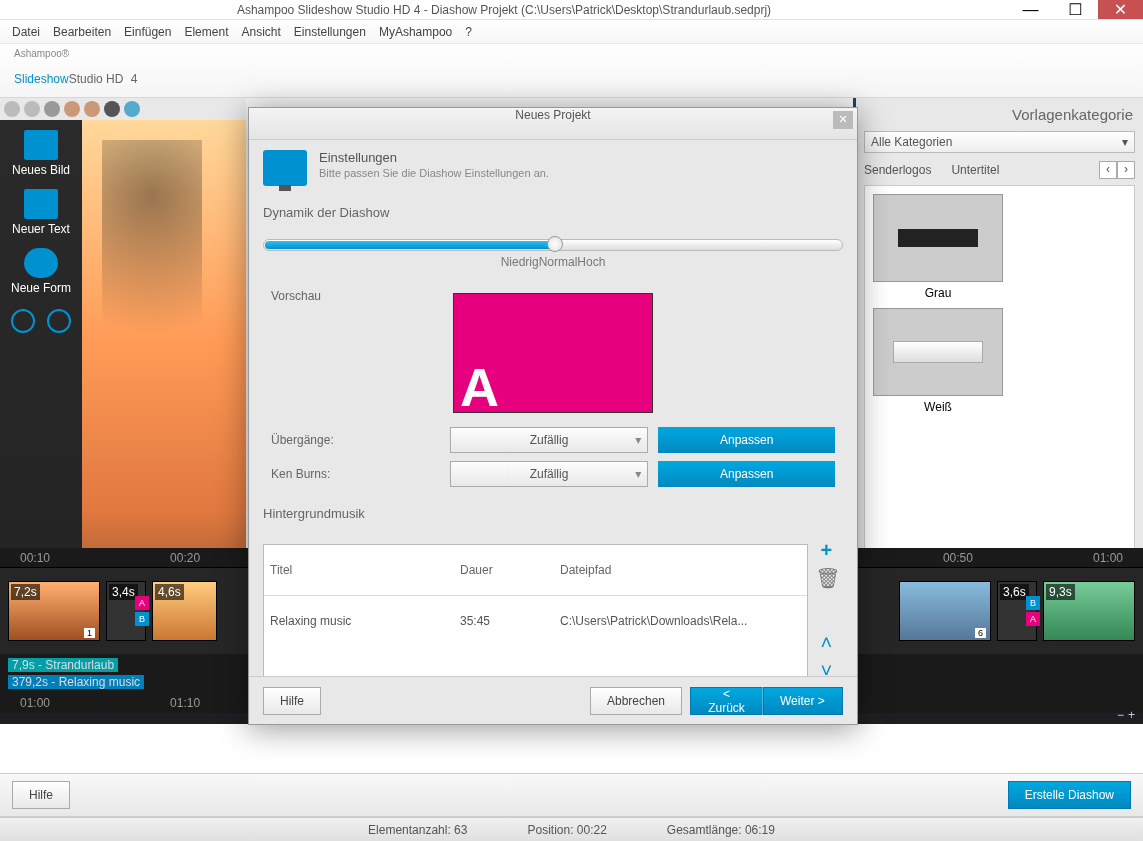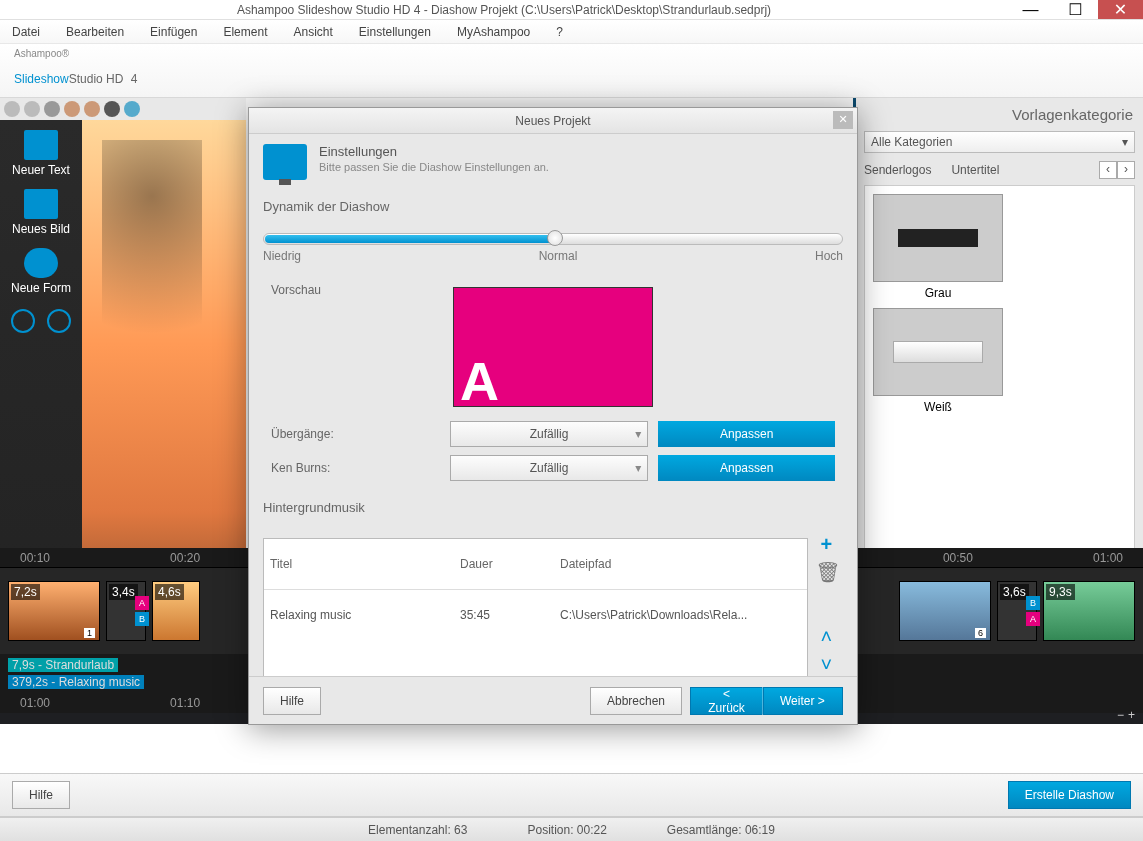--- a/index.html
+++ b/index.html
@@ -2,21 +2,21 @@
 <html><head>
 <meta charset="utf-8">
 <style>
 *{box-sizing:border-box;margin:0;padding:0;font-family:"Segoe UI",Tahoma,sans-serif;font-size:12px}
 body{background:#fff;width:1143px;height:841px;overflow:hidden;position:relative}
 .titlebar{height:20px;background:#fff;display:flex;align-items:center;border-bottom:1px solid #e0e0e0}
 .titlebar-title{flex:1;text-align:center;color:#555}
 .win-controls{display:flex;height:100%}
 .win-btn{width:45px;display:flex;align-items:center;justify-content:center;font-size:16px}
 .win-close{background:#c75050;color:#fff}
-.menubar{height:24px;background:linear-gradient(#fff,#f7f7f7);display:flex;align-items:center;padding:0 6px;gap:14px;border-bottom:1px solid #e8e8e8;color:#444}
+.menubar{height:24px;background:linear-gradient(#fff,#f7f7f7);display:flex;align-items:center;padding:0 6px;gap:1px;border-bottom:1px solid #e8e8e8;color:#444}
 .menubar span{padding:3px 6px}
 .branding{height:54px;background:linear-gradient(#fff,#f5f5f5);padding:4px 14px;border-bottom:1px solid #d8d8d8}
 .brand-sub{font-size:10px;color:#888}
 .brand-main{font-size:26px;color:#0091d0}
 .brand-main .light{font-weight:300;color:#666}
 .brand-main .hd{color:#666;font-weight:300}
 .main-area{position:relative;height:620px;background:#f2f2f2;display:flex}
 .left-col{width:246px;display:flex;flex-direction:column}
 .mini-toolbar{height:22px;background:#e8e8e8;display:flex;align-items:center;gap:4px;padding:0 4px}
 .mini-toolbar .ic{width:16px;height:16px;border-radius:8px;background:#bbb;display:inline-block}
@@ -57,34 +57,34 @@
 .track .bar{height:14px;background:#00a0a8;padding:0 4px;line-height:14px}
 .track .bar2{height:14px;background:#0080bb;padding:0 4px;line-height:14px}
 .ruler2{height:20px;background:#1a1a1a;color:#999;font-size:10px;display:flex;align-items:center;padding:0 20px;gap:120px}
 .zoom{position:absolute;right:8px;bottom:2px;color:#ccc;font-size:18px;display:flex;gap:4px}
 .bottom-bar{position:absolute;left:0;right:0;bottom:24px;height:44px;background:linear-gradient(#f8f8f8,#e8e8e8);display:flex;align-items:center;padding:0 12px;border-top:1px solid #ccc;border-bottom:1px solid #ccc}
 .btn{height:28px;padding:0 16px;border:1px solid #aaa;background:linear-gradient(#fff,#e8e8e8);color:#444;display:inline-flex;align-items:center}
 .btn-primary{background:linear-gradient(#00a8e0,#0088c0);color:#fff;border:1px solid #0078b0}
 .status{position:absolute;left:0;right:0;bottom:0;height:24px;background:linear-gradient(#f0f0f0,#e0e0e0);display:flex;align-items:center;justify-content:center;gap:60px;color:#555;border-top:1px solid #ccc}
 
 .dialog{position:absolute;left:248px;top:107px;width:610px;height:618px;background:#e8e8e8;border:1px solid #999;box-shadow:0 4px 30px rgba(0,0,0,0.4);z-index:100;display:flex;flex-direction:column}
-.dlg-title{height:26px;background:linear-gradient(#f4f4f4,#e4e4e4);display:flex;align-items:center;justify-content:center;color:#555;position:relative;border-bottom:1px solid #ccc}
+.dlg-title{height:32px;background:linear-gradient(#f4f4f4,#e4e4e4);display:flex;align-items:flex-start;justify-content:center;color:#555;position:relative;border-bottom:1px solid #ccc}
 .dlg-close{position:absolute;right:4px;top:3px;width:20px;height:18px;background:#bbb;color:#fff;text-align:center;line-height:17px;font-size:11px}
 .dlg-body{flex:1;padding:10px 14px;overflow:hidden}
 .dlg-head{display:flex;gap:12px;align-items:flex-start;margin-bottom:12px}
 .dlg-ico{width:44px;height:36px;background:#0091d0;border-radius:3px;position:relative}
 .dlg-ico:after{content:"";position:absolute;left:16px;bottom:-5px;width:12px;height:6px;background:#555}
 .dlg-htxt .t{color:#555;font-size:13px;margin-bottom:2px}
 .dlg-htxt .s{color:#888;font-size:11px}
 .sect-lbl{color:#666;font-size:13px;margin:19px 0}
 .slider-wrap{position:relative;height:40px}
 .slider-track{height:12px;background:linear-gradient(#fff,#ddd);border:1px solid #bbb;border-radius:6px;position:relative;margin:4px 0}
 .slider-fill{position:absolute;left:1px;top:1px;height:8px;width:50%;background:linear-gradient(#33bfee,#0091d0);border-radius:5px}
 .slider-thumb{position:absolute;left:49%;top:-4px;width:16px;height:16px;background:radial-gradient(#fff,#ddd);border:1px solid #999;border-radius:8px}
-.slider-lbls{display:flex;justify-content:space-between;color:#777;font-size:11px}
+.slider-lbls{display:flex;justify-content:center;color:#777;font-size:11px}
 .row{display:flex;align-items:center;margin:8px 8px;gap:10px}
 .row .lbl{width:170px;color:#666}
 .combo{width:200px;height:26px;border:1px solid #aaa;background:linear-gradient(#fdfdfd,#e8e8e8);display:flex;align-items:center;justify-content:center;color:#555;position:relative}
 .combo:after{content:"▾";position:absolute;right:6px;color:#888}
 .btn-adj{width:178px;height:26px;background:linear-gradient(#00a8e0,#0088c0);color:#fff;border:none;display:flex;align-items:center;justify-content:center}
 .vorschau-box{width:200px;height:120px;background:#e6007e;border:1px solid #333;position:relative;margin-left:190px}
 .vorschau-box .A{position:absolute;left:6px;bottom:-6px;color:#fff;font-size:54px;font-weight:bold}
 .music-tbl{border:1px solid #bbb;background:#fff;height:140px;margin-top:4px;width:545px;display:inline-block;vertical-align:top}
 .music-hdr{display:flex;border-bottom:1px solid #ddd;color:#666;font-size:12px}
 .music-hdr div,.music-row div{padding:18px 6px}
@@ -135,26 +135,26 @@
       <span class="ic"></span>
       <span class="ic" style="background:#999"></span>
       <span class="ic" style="background:#c97"></span>
       <span class="ic" style="background:#c97"></span>
       <span class="ic" style="background:#555"></span>
       <span class="ic" style="background:#5ac"></span>
     </div>
     <div class="preview-stage">
       <div class="side-tools">
         <div class="tool-btn">
+          <div class="tool-ico"></div>
+          <span>Neues Bild</span>
+        </div>
+        <div class="tool-btn">
           <div class="tool-ico" style="background:#0091d0"></div>
           <span>Neuer Text</span>
-        </div>
-        <div class="tool-btn">
-          <div class="tool-ico"></div>
-          <span>Neues Bild</span>
         </div>
         <div class="tool-btn">
           <div class="tool-ico" style="border-radius:16px"></div>
           <span>Neue Form</span>
         </div>
         <div class="rot">
           <div class="r"></div>
           <div class="r"></div>
         </div>
       </div>
@@ -217,21 +217,21 @@
     <div class="clips">
       <div class="clip" style="background:linear-gradient(#ffb070,#a05020)">
         <span class="dur">7,2s</span>
         <span class="num">1</span>
       </div>
       <div class="clip" style="width:40px;background:#333">
         <span class="dur">3,4s</span>
         <span class="badge" style="background:#e6007e">A</span>
         <span class="badge" style="background:#0091d0;top:30px">B</span>
       </div>
-      <div class="clip" style="width:48px;background:linear-gradient(#ffcc80,#cc7730)">
+      <div class="clip" style="width:65px;background:linear-gradient(#ffcc80,#cc7730)">
         <span class="dur">4,6s</span>
       </div>
       <div style="flex:1"></div>
       <div class="clip" style="background:linear-gradient(#88bbdd,#557799)">
         <span class="num">6</span>
       </div>
       <div class="clip" style="width:40px;background:#333">
         <span class="dur">3,6s</span>
         <span class="badge" style="background:#0091d0">B</span>
         <span class="badge" style="background:#e6007e;top:30px">A</span>

